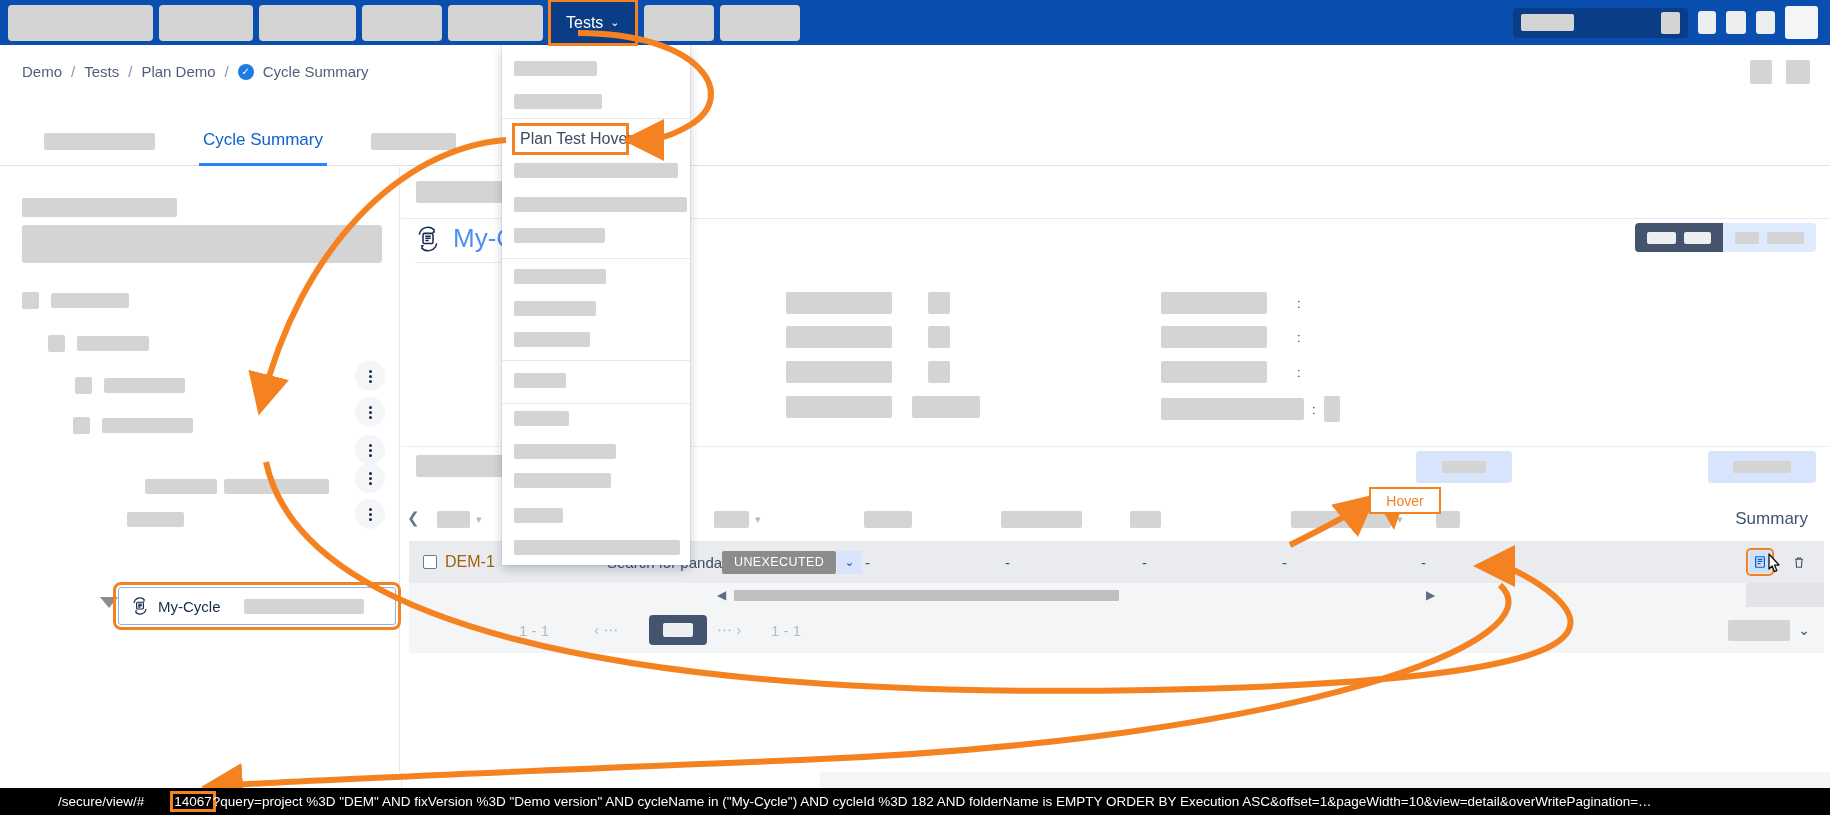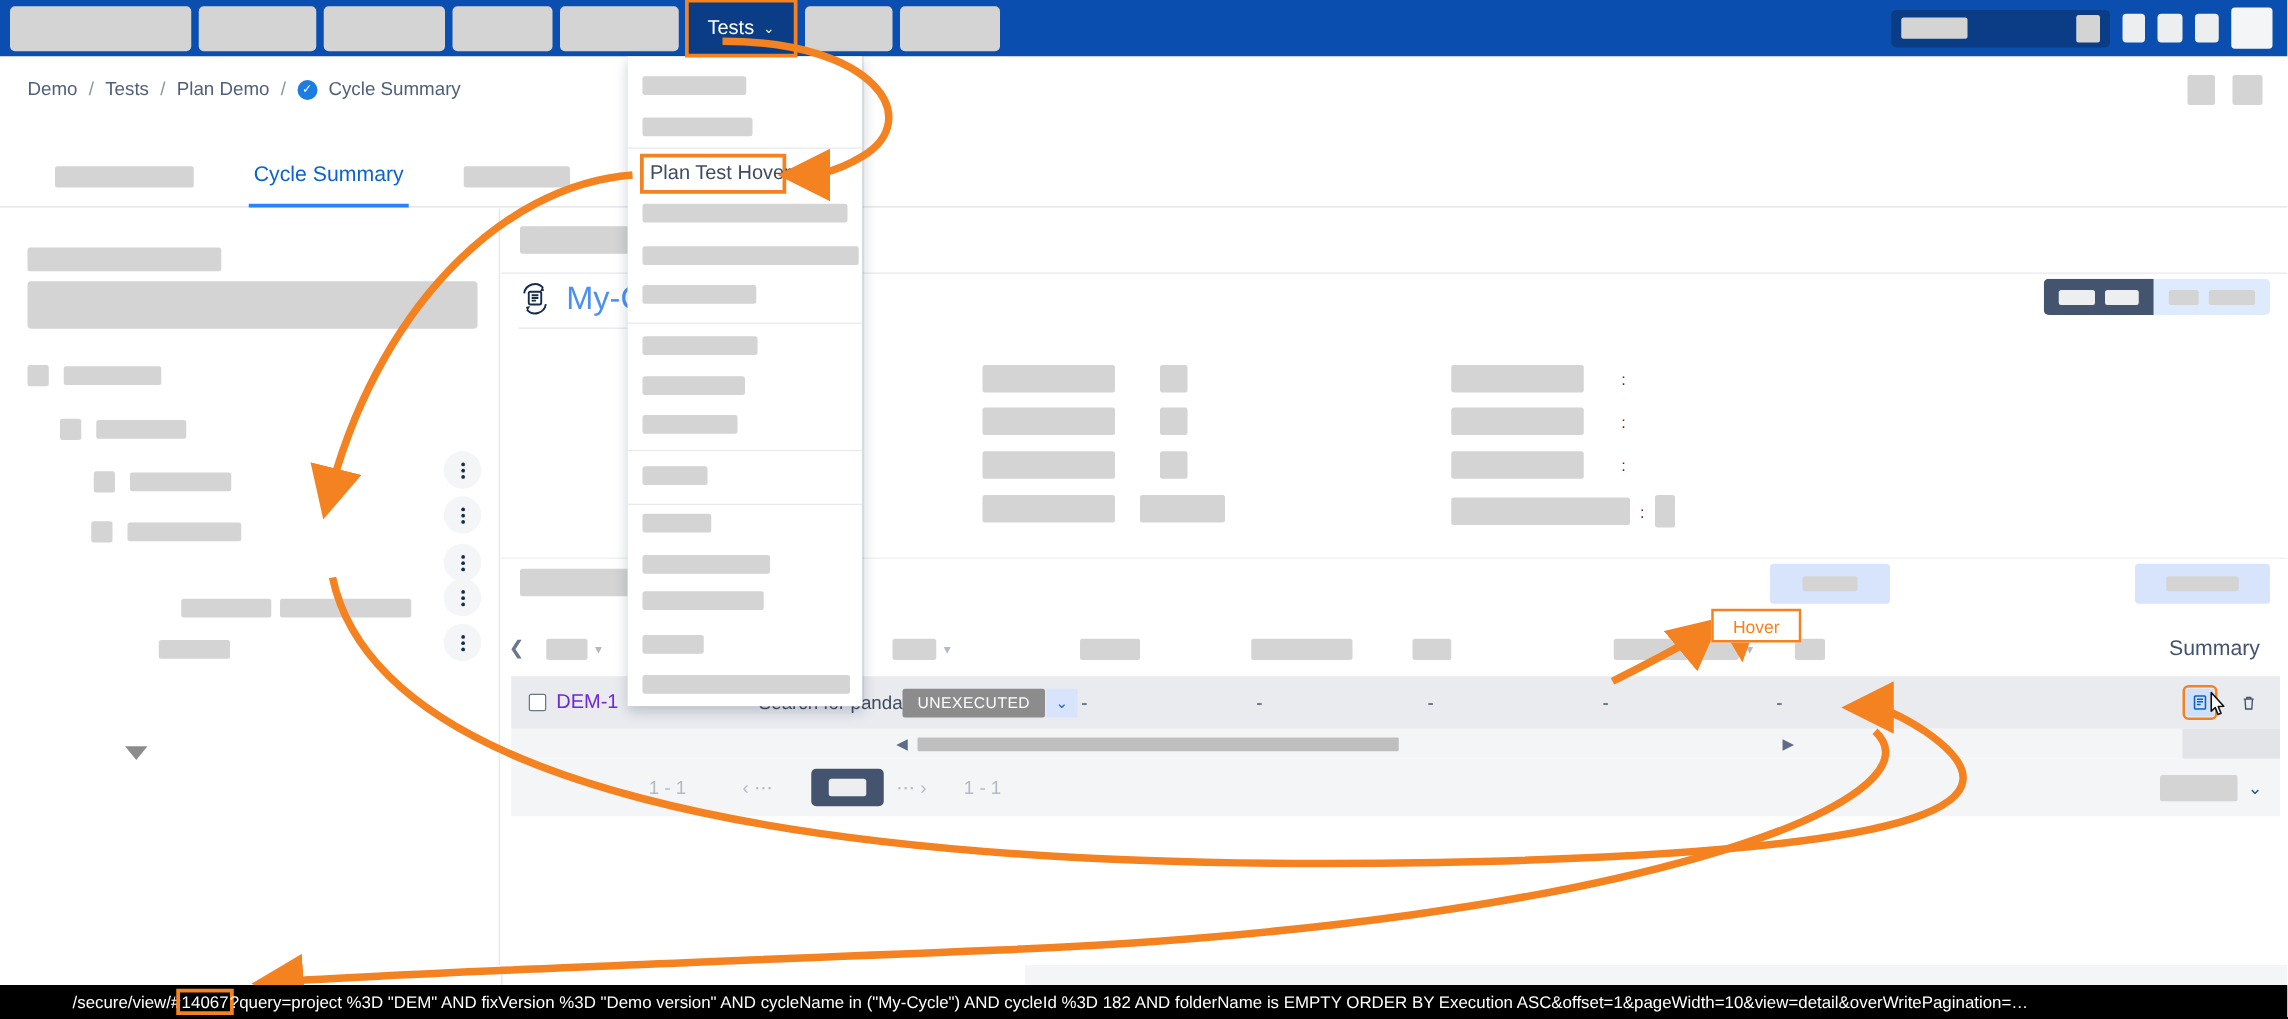--- a/index.html
+++ b/index.html
@@ -137,21 +137,21 @@
   #collapse-arrow { position:absolute; left:6px; top:12px; color:#6b778c; font-size:15px; }
 
   #row1 {
     position:absolute; left:8px; top:44px; width:1415px; height:42px;
     background:#e9ebef; display:flex; align-items:center;
   }
   #row-check {
     position:absolute; left:14px; width:14px; height:14px;
     border:1.6px solid #6b778c; border-radius:2px; background:#fff;
   }
-  #row-key { position:absolute; left:36px; color:#6d28d9; font-size:16px; }
+  #row-key { position:absolute; left:36px; color:#a16207; font-size:16px; }
   #row-summary { position:absolute; left:198px; color:#3f4b60; font-size:15px; }
   #row-status {
     position:absolute; left:313px; height:23px; background:#8c8c8c; color:#fff;
     font-size:12.5px; letter-spacing:.4px; display:flex; align-items:center;
     padding:0 12px; border-radius:2px;
   }
   #row-status-chev {
     position:absolute; left:428px; width:25px; height:23px; background:#d8e4fb;
     display:flex; align-items:center; justify-content:center; color:#0b63ce; font-size:12px;
   }
@@ -228,21 +228,21 @@
   
   #anno { position:absolute; left:0; top:0; width:1830px; height:815px; z-index:42; pointer-events:none; }
 
   
   #statusbar {
     position:absolute; left:0; bottom:0; width:1830px; height:27px;
     background:#000; color:#fff; font-size:13.5px;
     display:flex; align-items:center; padding-left:58px;
     white-space:nowrap; overflow:hidden; z-index:50;
   }
-  #sb-hl { outline:3px solid #f58220; padding:0 1px; }
+  #sb-hl { outline:3px solid #f58220; padding:0 1px;margin-left:29px; }
   #footer-white { position:absolute; left:0; bottom:27px; width:1830px; height:16px; background:#fff; }
   #fw-div { position:absolute; left:401px; bottom:27px; width:1px; height:16px; background:#e4e6ea; }
   #fw-panel { position:absolute; left:820px; bottom:27px; width:1010px; height:16px; background:#f4f5f7; }
 </style>
 </head>
 <body>
 
 <div id="topnav">
   <div class="nav-pill" style="width:145px;margin-left:8px;"></div>
   <div class="nav-pill" style="width:94px;"></div>
@@ -323,20 +323,34 @@
     <span class="tree-box"></span>
     <span class="tree-bar" style="width:91px;"></span>
   </div>
   <div class="kebab" style="top:230px;">
     <i></i>
       <i></i>
       <i></i>
   </div>
 
   <div id="mycycle-caret"></div>
+  <div id="mycycle-wrap">
+    <span class="cycle-ic">
+      <svg viewBox="0 0 24 24" width="18" height="18" fill="none" stroke="#172b4d" stroke-width="1.6">
+        <path d="M4 8a8 8 0 0 1 14-4"></path>
+          <path d="M20 16a8 8 0 0 1-14 4"></path>
+        <path d="M17.5 3.2l1 2.8-2.9.6" fill="#172b4d" stroke="none"></path>
+        <path d="M6.5 20.8l-1-2.8 2.9-.6" fill="#172b4d" stroke="none"></path>
+        <rect x="7.5" y="7" width="9" height="9" rx="1.2"></rect>
+        <path d="M9.6 9.6h4.8M9.6 11.5h4.8M9.6 13.4h3"></path>
+      </svg>
+    </span>
+    <span style="color:#172b4d;font-size:15px;">My-Cycle</span>
+    <span class="rb" style="width:120px;height:15px;margin-left:14px;"></span>
+  </div>
   <div class="kebab" style="top:268px;">
     <i></i>
       <i></i>
       <i></i>
   </div>
 
   <div class="tree-row" style="left:145px;top:306px;">
     <span class="tree-bar" style="width:72px;"></span>
     <span class="tree-bar" style="width:105px;margin-left:7px;"></span>
   </div>

